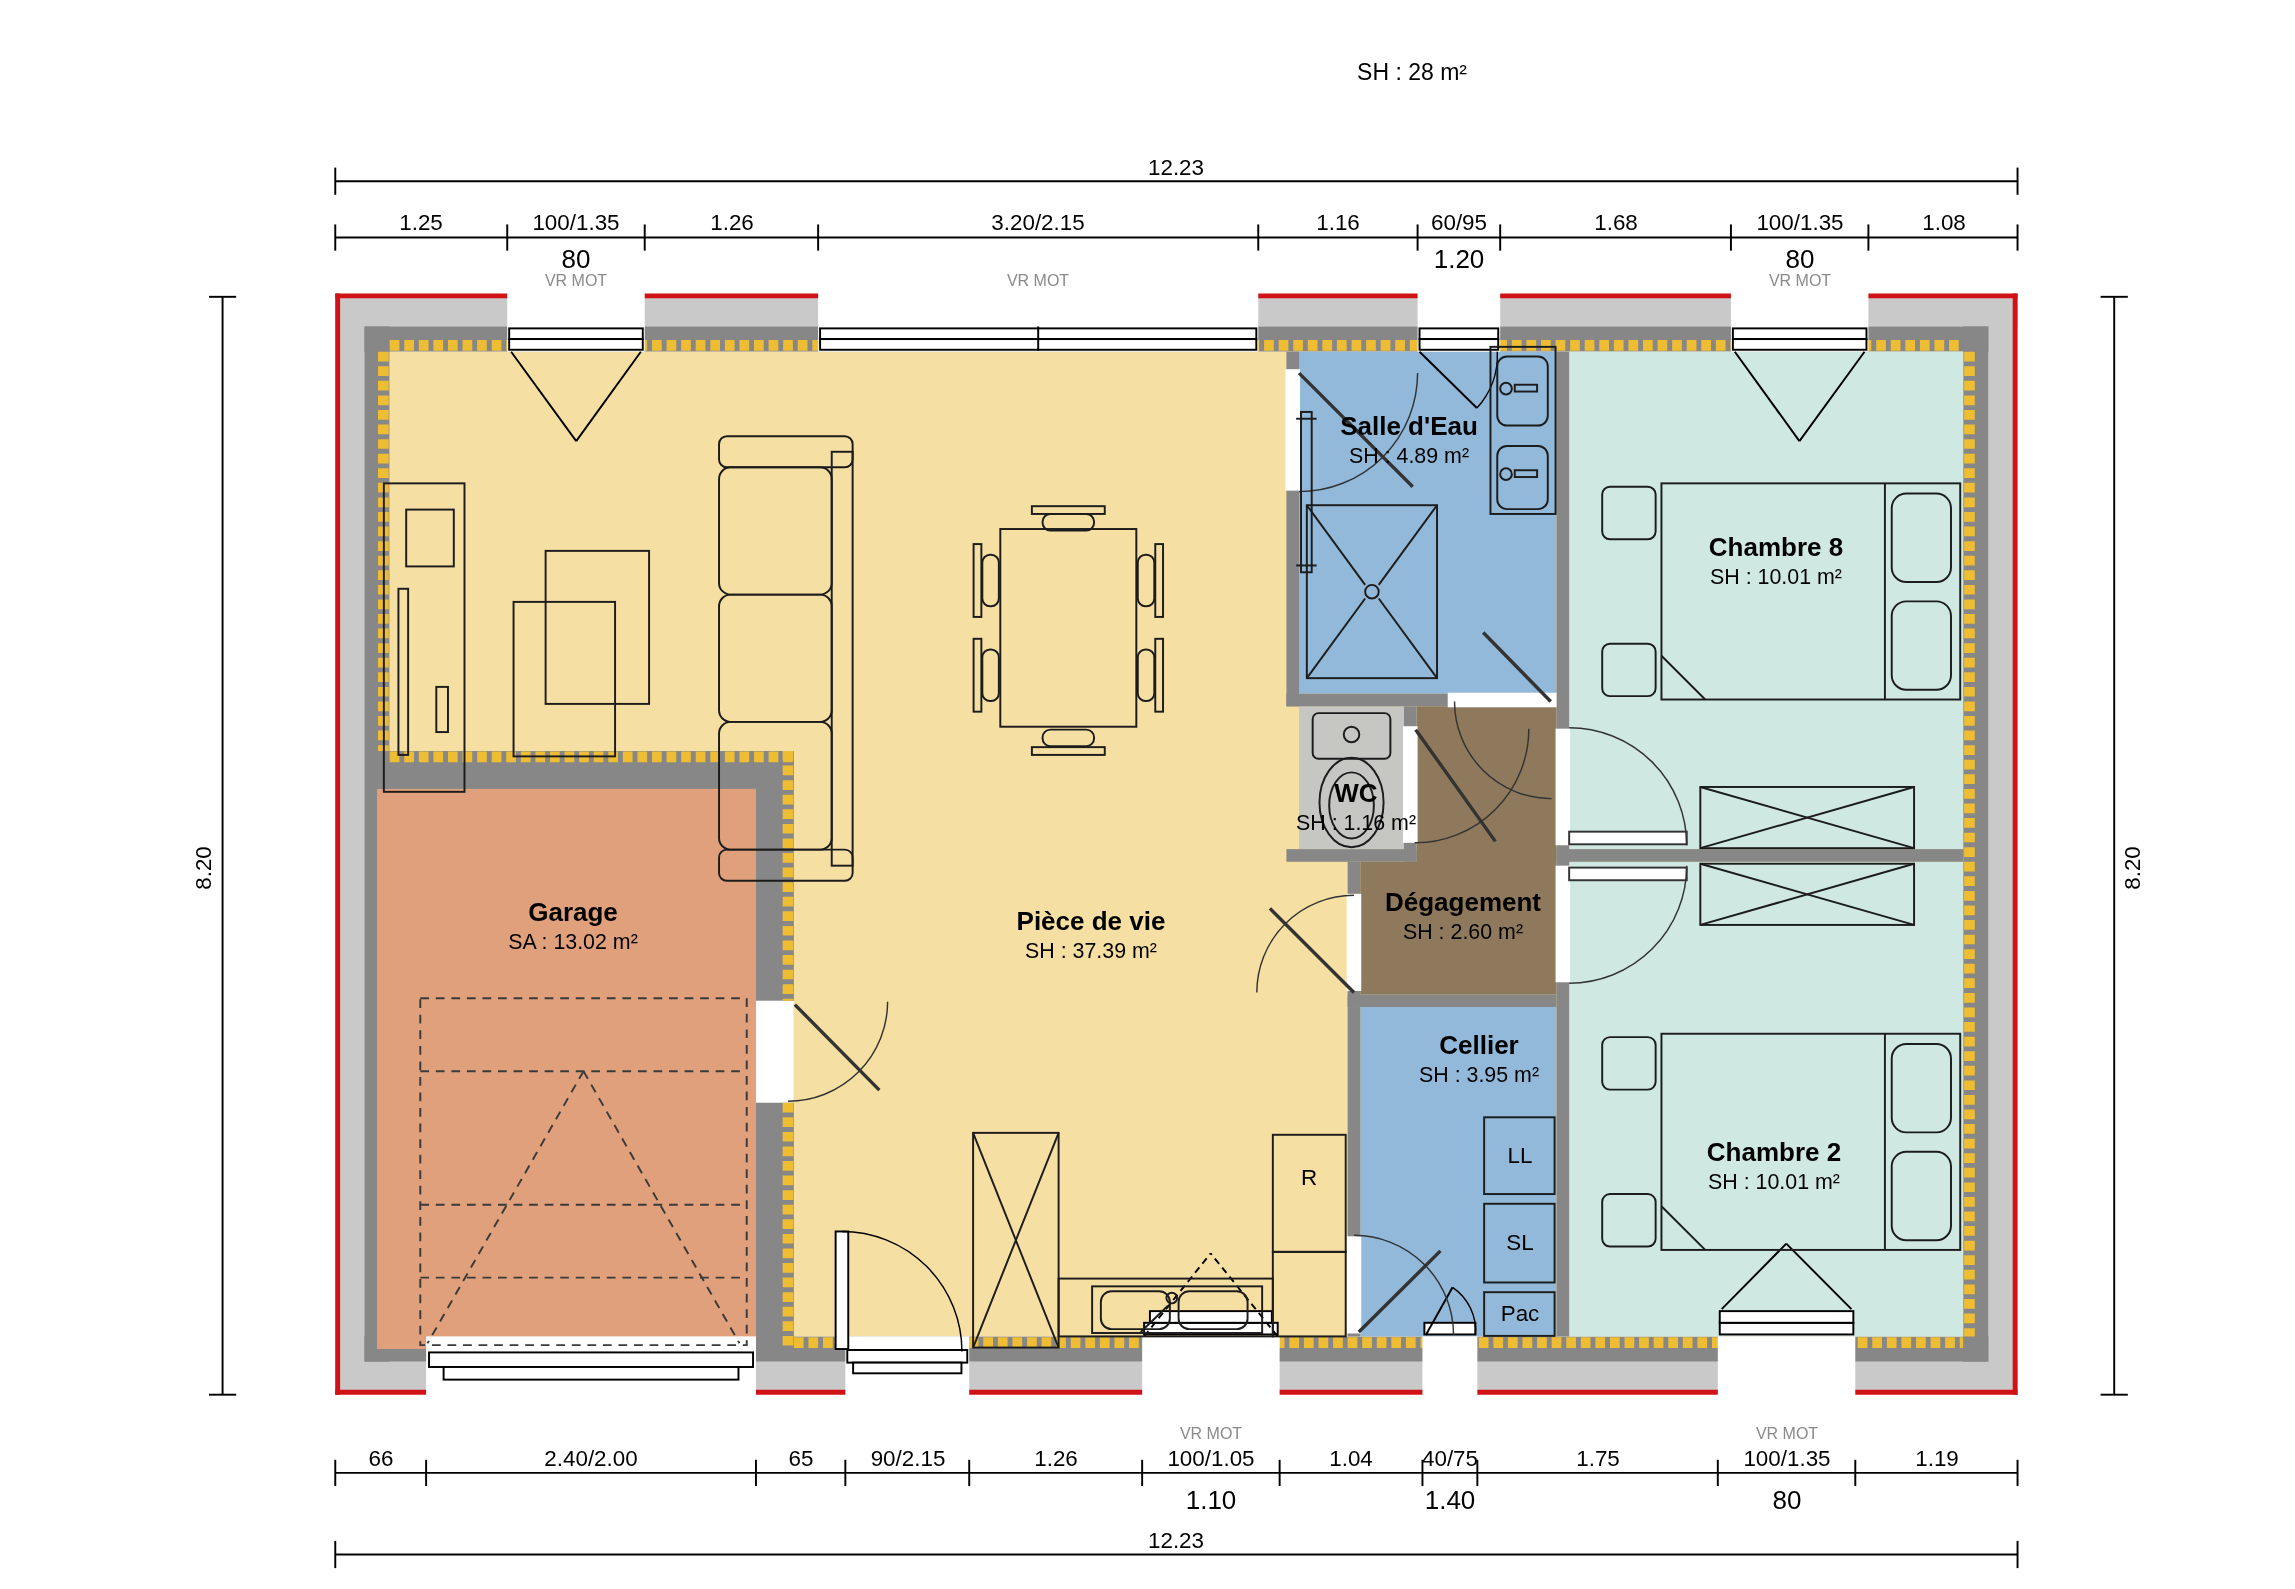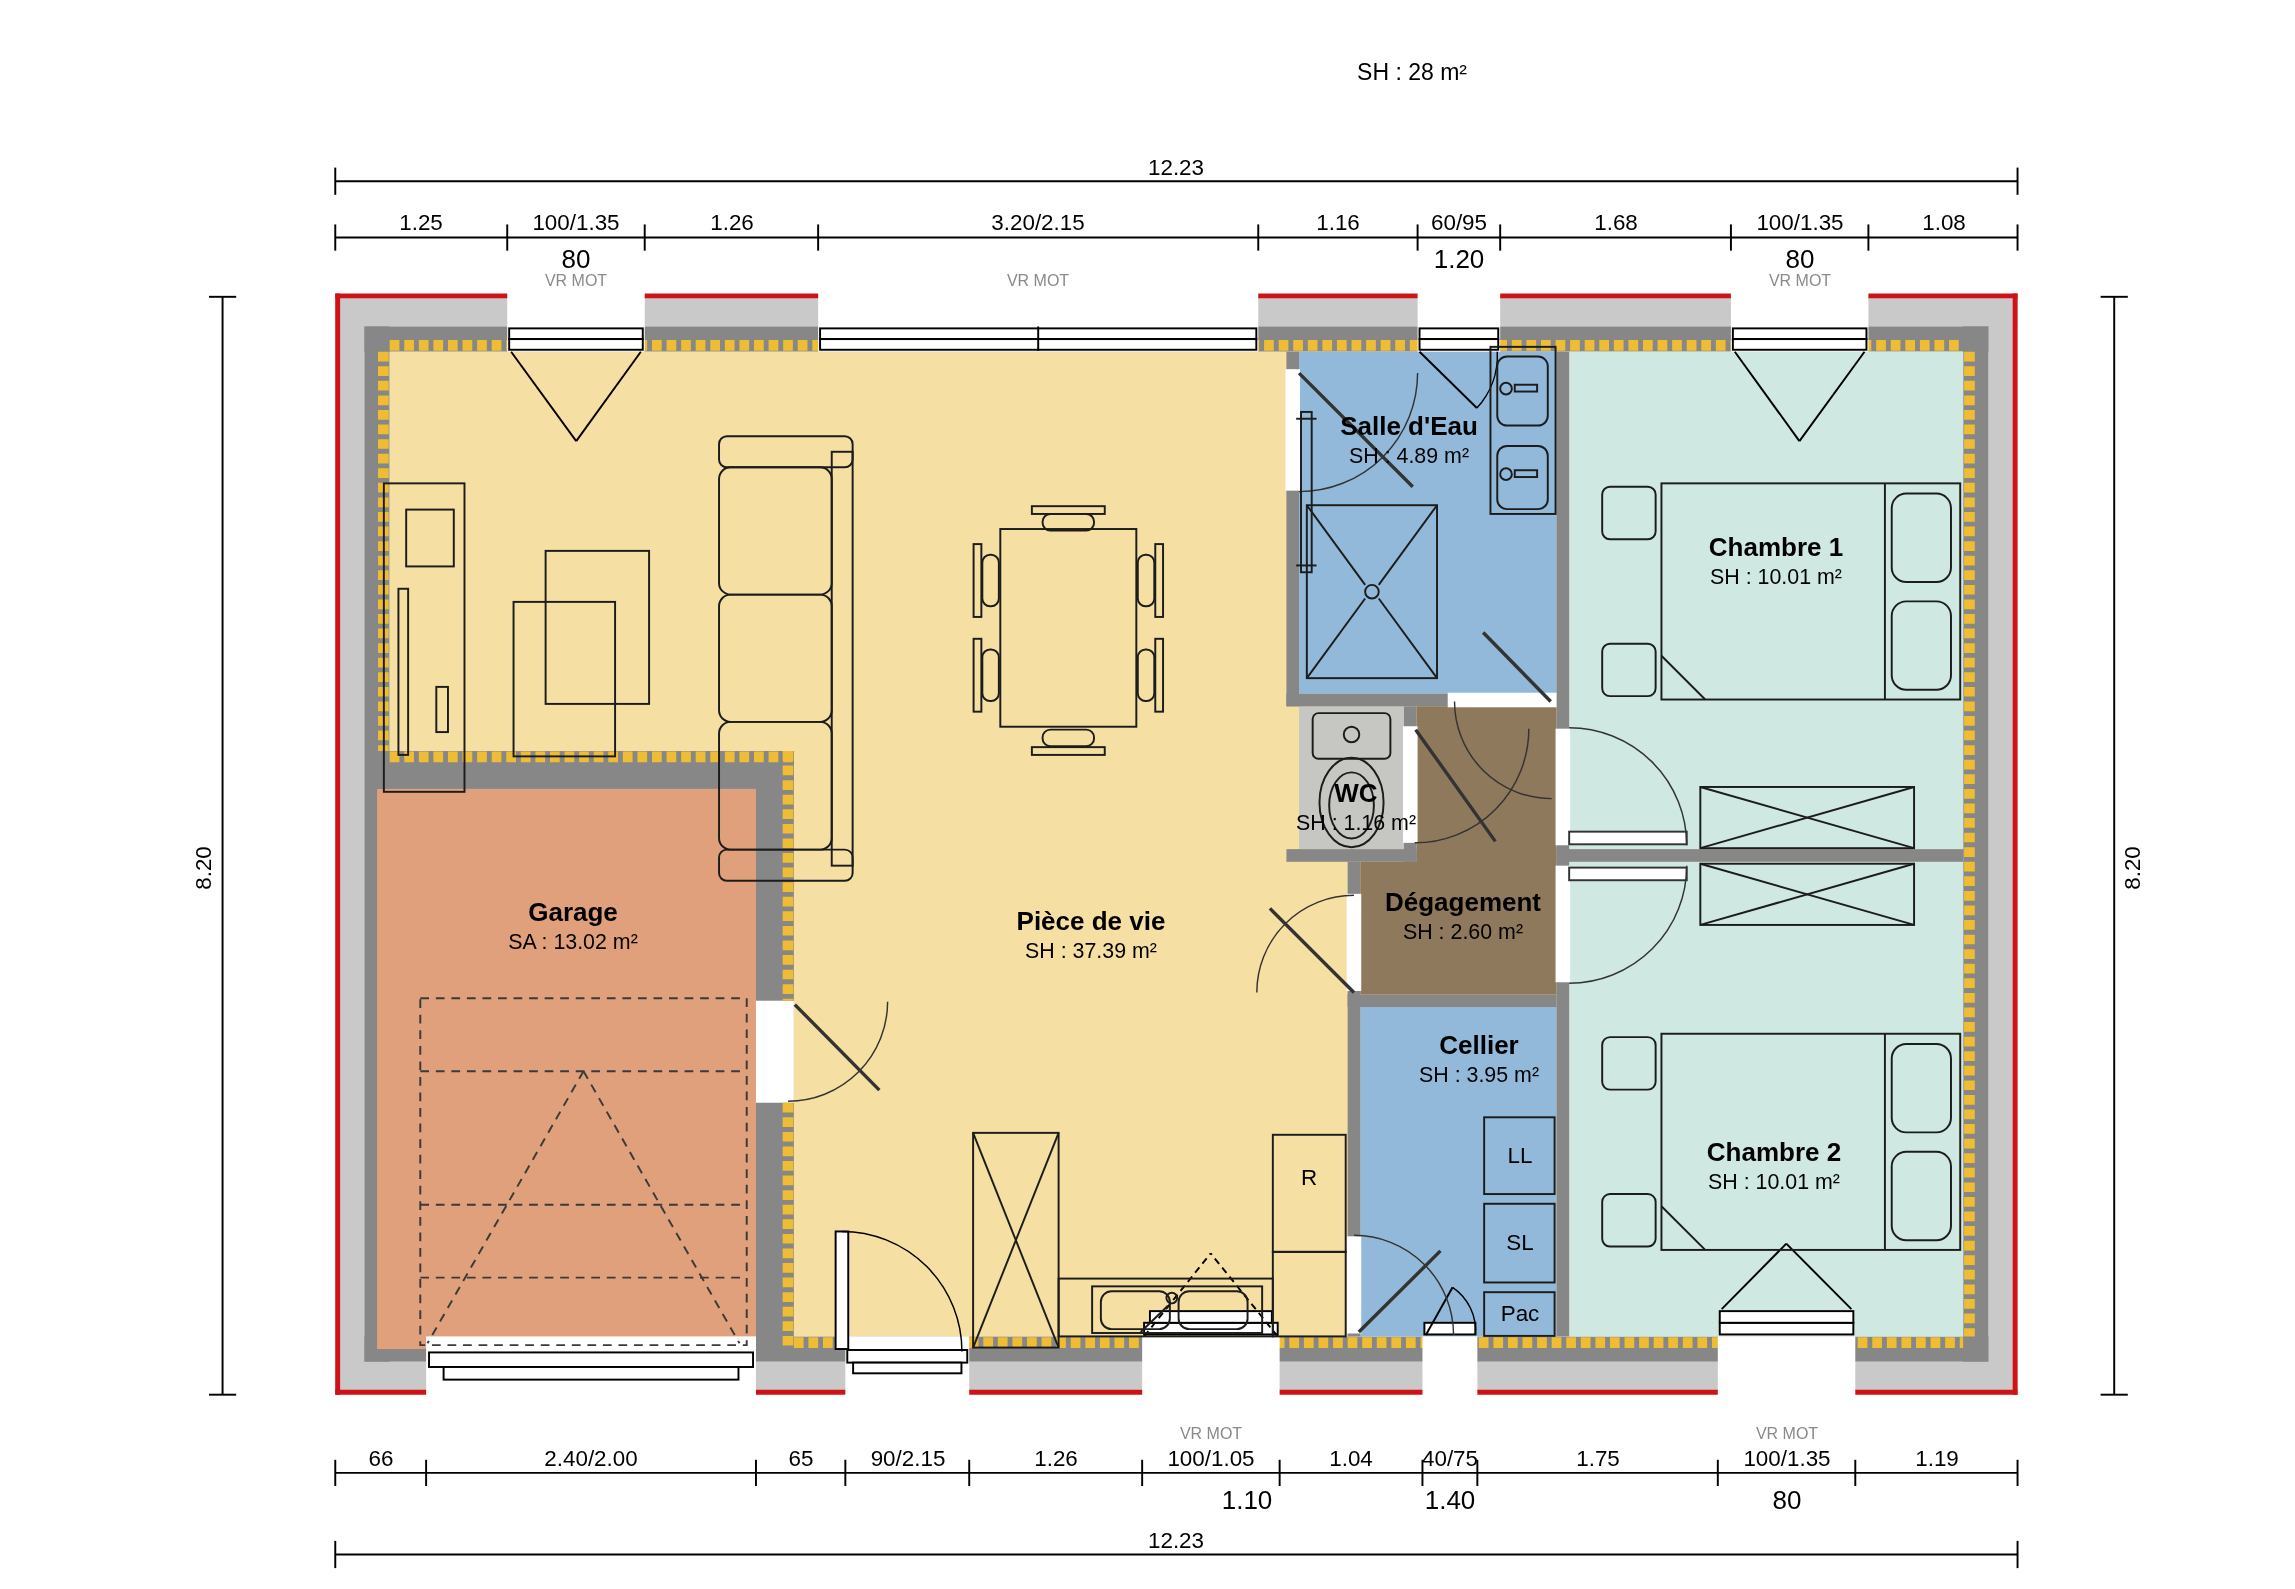--- a/index.html
+++ b/index.html
@@ -399,21 +399,21 @@
   </div>
   <div class="lbl" style="left:1463px;top:916px;">
     <span class="nm">Dégagement</span>
     <span class="ar">SH : 2.60 m²</span>
   </div>
   <div class="lbl" style="left:1455px;top:1059px;margin-left:24px;">
     <span class="nm">Cellier</span>
     <span class="ar">SH : 3.95 m²</span>
   </div>
   <div class="lbl" style="left:1776px;top:561px;">
-    <span class="nm">Chambre 1</span>
+    <span class="nm">Chambre 8</span>
     <span class="ar">SH : 10.01 m²</span>
   </div>
   <div class="lbl" style="left:1774px;top:1166px;">
     <span class="nm">Chambre 2</span>
     <span class="ar">SH : 10.01 m²</span>
   </div>
 
   <div class="appl" style="left:1309px;top:1178px;">R</div>
   <div class="appl" style="left:1520px;top:1156px;">LL</div>
   <div class="appl" style="left:1520px;top:1243px;">SL</div>
@@ -442,21 +442,21 @@
   <div class="dim" style="left:591px;top:1459px;">2.40/2.00</div>
   <div class="dim" style="left:801px;top:1459px;">65</div>
   <div class="dim" style="left:908px;top:1459px;">90/2.15</div>
   <div class="dim" style="left:1056px;top:1459px;">1.26</div>
   <div class="dim" style="left:1211px;top:1459px;">100/1.05</div>
   <div class="dim" style="left:1351px;top:1459px;">1.04</div>
   <div class="dim" style="left:1450px;top:1459px;">40/75</div>
   <div class="dim" style="left:1598px;top:1459px;">1.75</div>
   <div class="dim" style="left:1787px;top:1459px;">100/1.35</div>
   <div class="dim" style="left:1937px;top:1459px;">1.19</div>
-  <div class="dim sub" style="left:1211px;top:1500px;margin-left:36px;">1.10</div>
+  <div class="dim sub" style="left:1211px;top:1500px;">1.10</div>
   <div class="dim sub" style="left:1450px;top:1500px;">1.40</div>
   <div class="dim sub" style="left:1787px;top:1500px;">80</div>
   <div class="dim" style="left:1176px;top:1541px;">12.23</div>
 
   <div class="dim rot" style="left:204px;top:868px;">8.20</div>
   <div class="dim rot" style="left:2133px;top:868px;">8.20</div>
 </div>
 
 
 </body></html>

